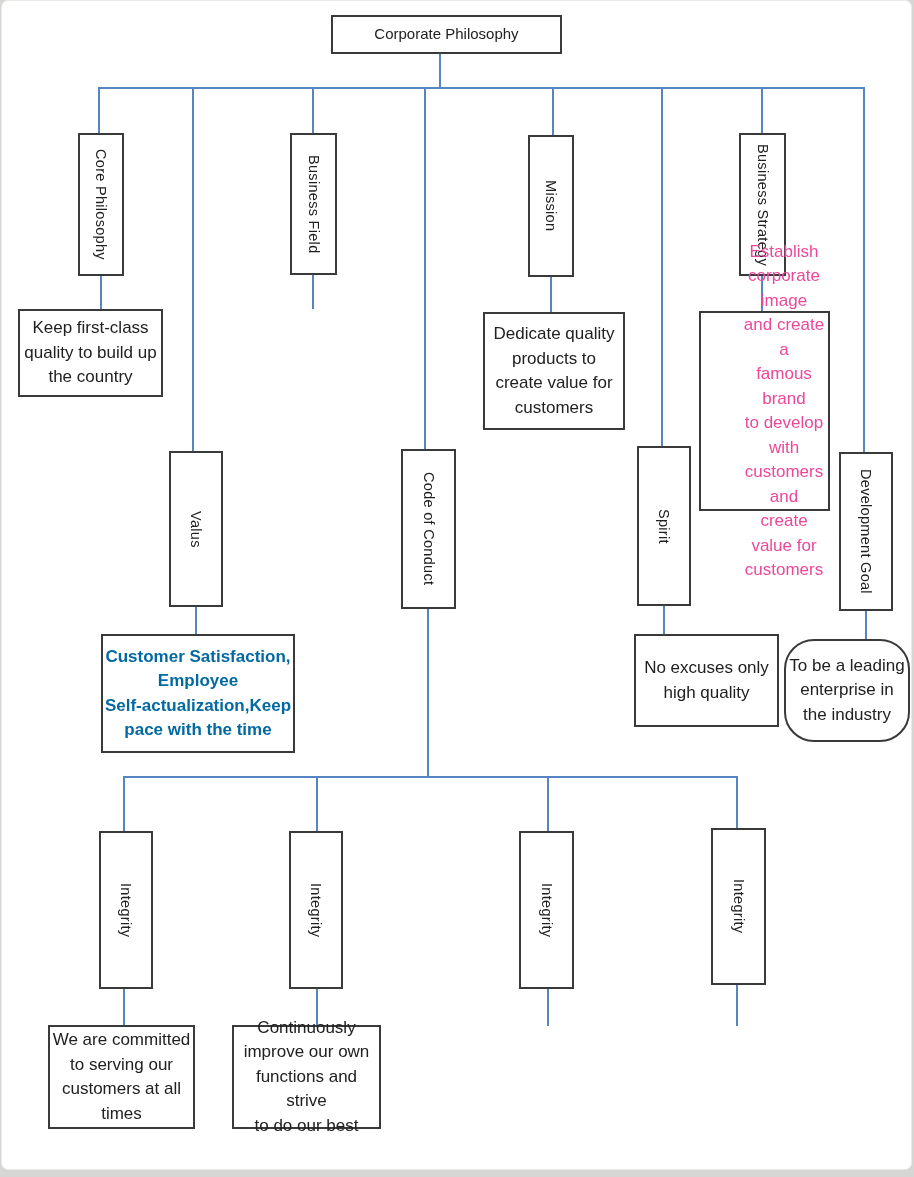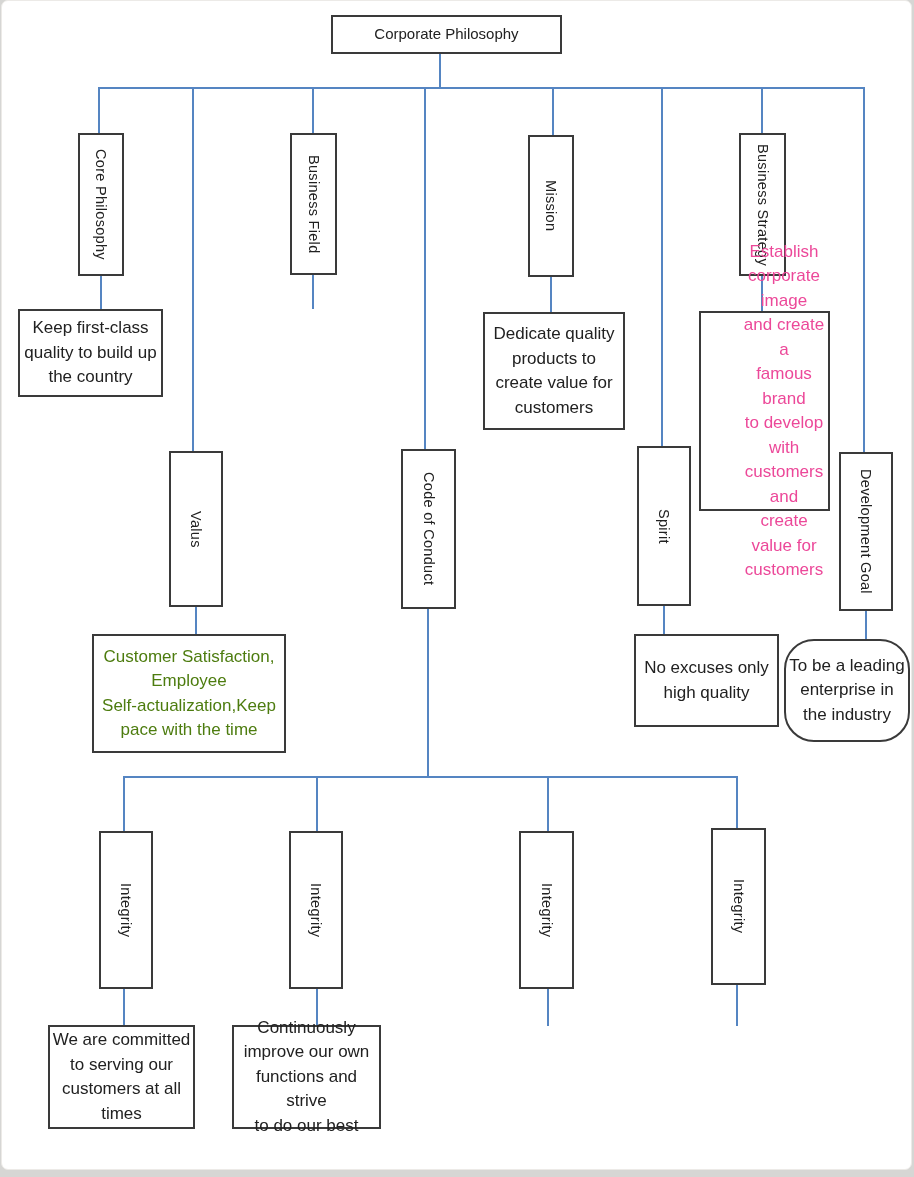--- a/index.html
+++ b/index.html
@@ -115,21 +115,21 @@
 customers</div>
 
   <div class="node vtext" style="left: 169px; top: 451px; width: 54px; height: 156px; border-color: rgb(58, 58, 58); color: rgb(33, 33, 33);">Valus</div>
 
   <div class="node vtext" style="left: 401px; top: 449px; width: 55px; height: 160px; border-color: rgb(58, 58, 58); color: rgb(33, 33, 33);">Code of Conduct</div>
 
   <div class="node vtext" style="left: 637px; top: 446px; width: 54px; height: 160px; border-color: rgb(58, 58, 58); color: rgb(33, 33, 33);">Spirit</div>
 
   <div class="node vtext" style="left: 839px; top: 452px; width: 54px; height: 159px; border-color: rgb(58, 58, 58); color: rgb(33, 33, 33);">Development Goal</div>
 
-  <div class="node" style="left: 92px; top: 634px; width: 194px; height: 119px; border-color: rgb(58, 58, 58); color: #4d7c0f;">Customer Satisfaction,
+  <div class="node" style="left: 101px; top: 634px; width: 194px; height: 119px; border-color: rgb(58, 58, 58); color: #0369a1; font-weight: bold;">Customer Satisfaction,
 Employee
 Self-actualization,Keep
 pace with the time</div>
 
   <div class="node top-align" style="left: 598px; top: 634px; width: 145px; height: 93px; border-color: rgb(58, 58, 58); color: rgb(33, 33, 33);">No excuses only
 high quality</div>
 
   <div class="node" style="left: 784px; top: 639px; width: 126px; height: 103px; border-color: rgb(58, 58, 58); color: rgb(33, 33, 33); border-radius: 30px;">To be a leading
 enterprise in
 the industry</div>

